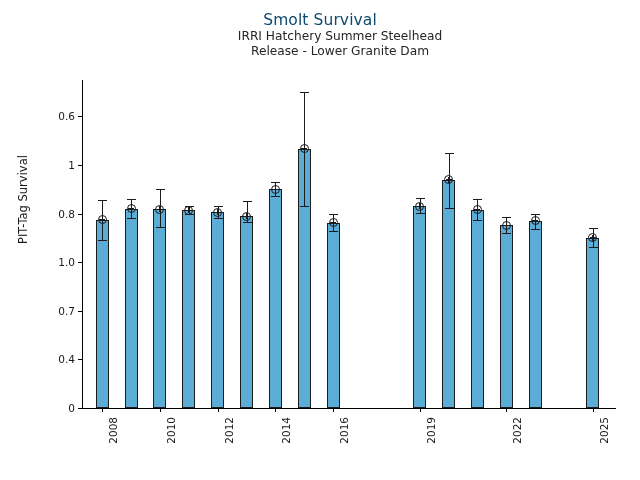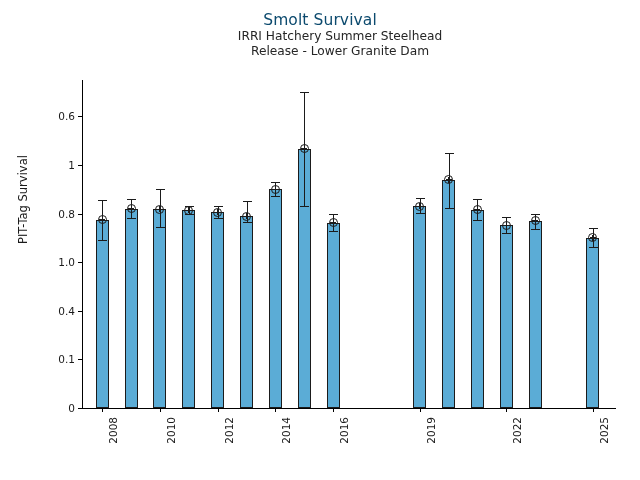--- a/index.html
+++ b/index.html
@@ -182,23 +182,23 @@
   <div id="axis-left"></div>
   <div id="axis-bottom"></div>
 
   <div id="ylabel">PIT-Tag Survival</div>
 
   <div id="plot-area">
     <div id="y-ticks">
         <div class="ytick-mark" style="top: 328px;"></div>
         <div class="ytick-label" style="top: 328px;">0</div>
         <div class="ytick-mark" style="top: 279.407px;"></div>
-        <div class="ytick-label" style="top: 279.407px;">0.1</div>
+        <div class="ytick-label" style="top: 279.407px;">0.4</div>
         <div class="ytick-mark" style="top: 230.815px;"></div>
-        <div class="ytick-label" style="top: 230.815px;">0.4</div>
+        <div class="ytick-label" style="top: 230.815px;">0.7</div>
         <div class="ytick-mark" style="top: 182.222px;"></div>
         <div class="ytick-label" style="top: 182.222px;">1.0</div>
         <div class="ytick-mark" style="top: 133.63px;"></div>
         <div class="ytick-label" style="top: 133.63px;">0.8</div>
         <div class="ytick-mark" style="top: 85.037px;"></div>
         <div class="ytick-label" style="top: 85.037px;">1</div>
         <div class="ytick-mark" style="top: 36.4444px;"></div>
         <div class="ytick-label" style="top: 36.4444px;">0.6</div>
       </div>
     <div id="x-ticks">

